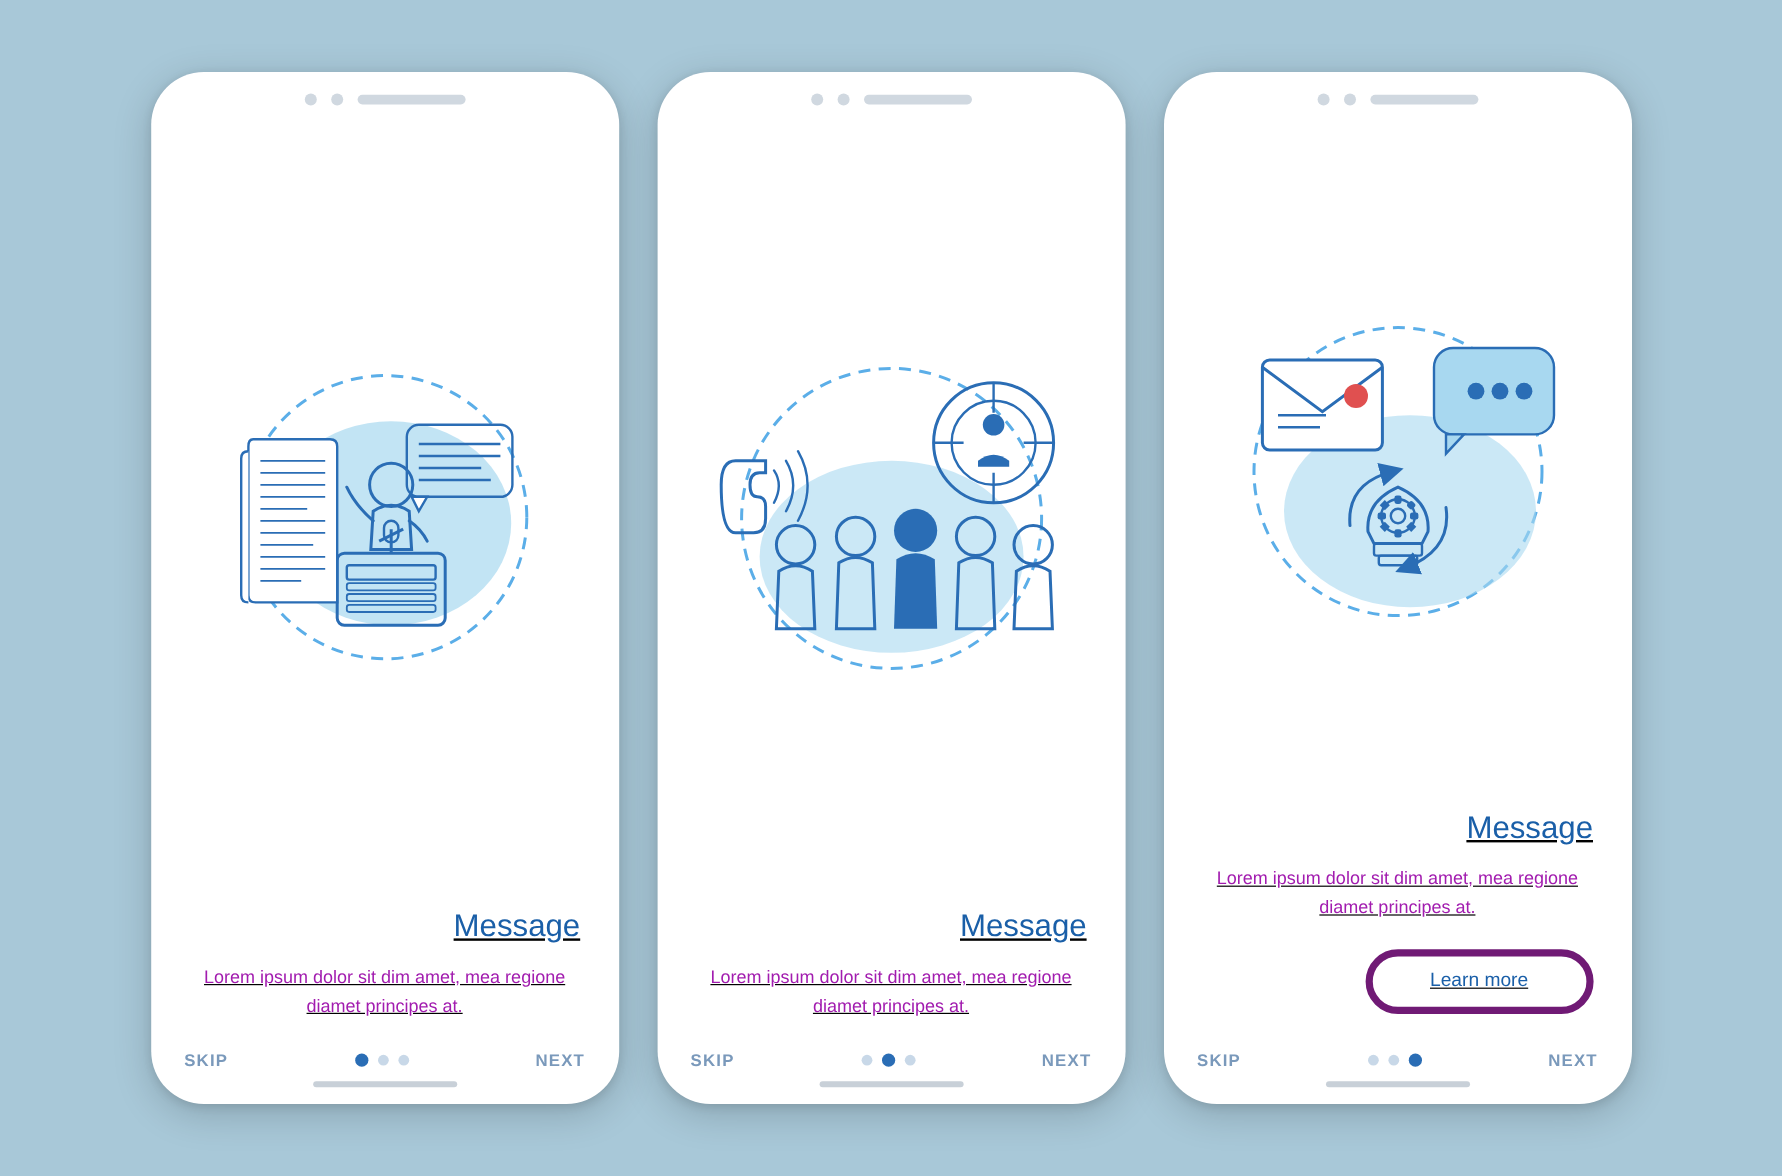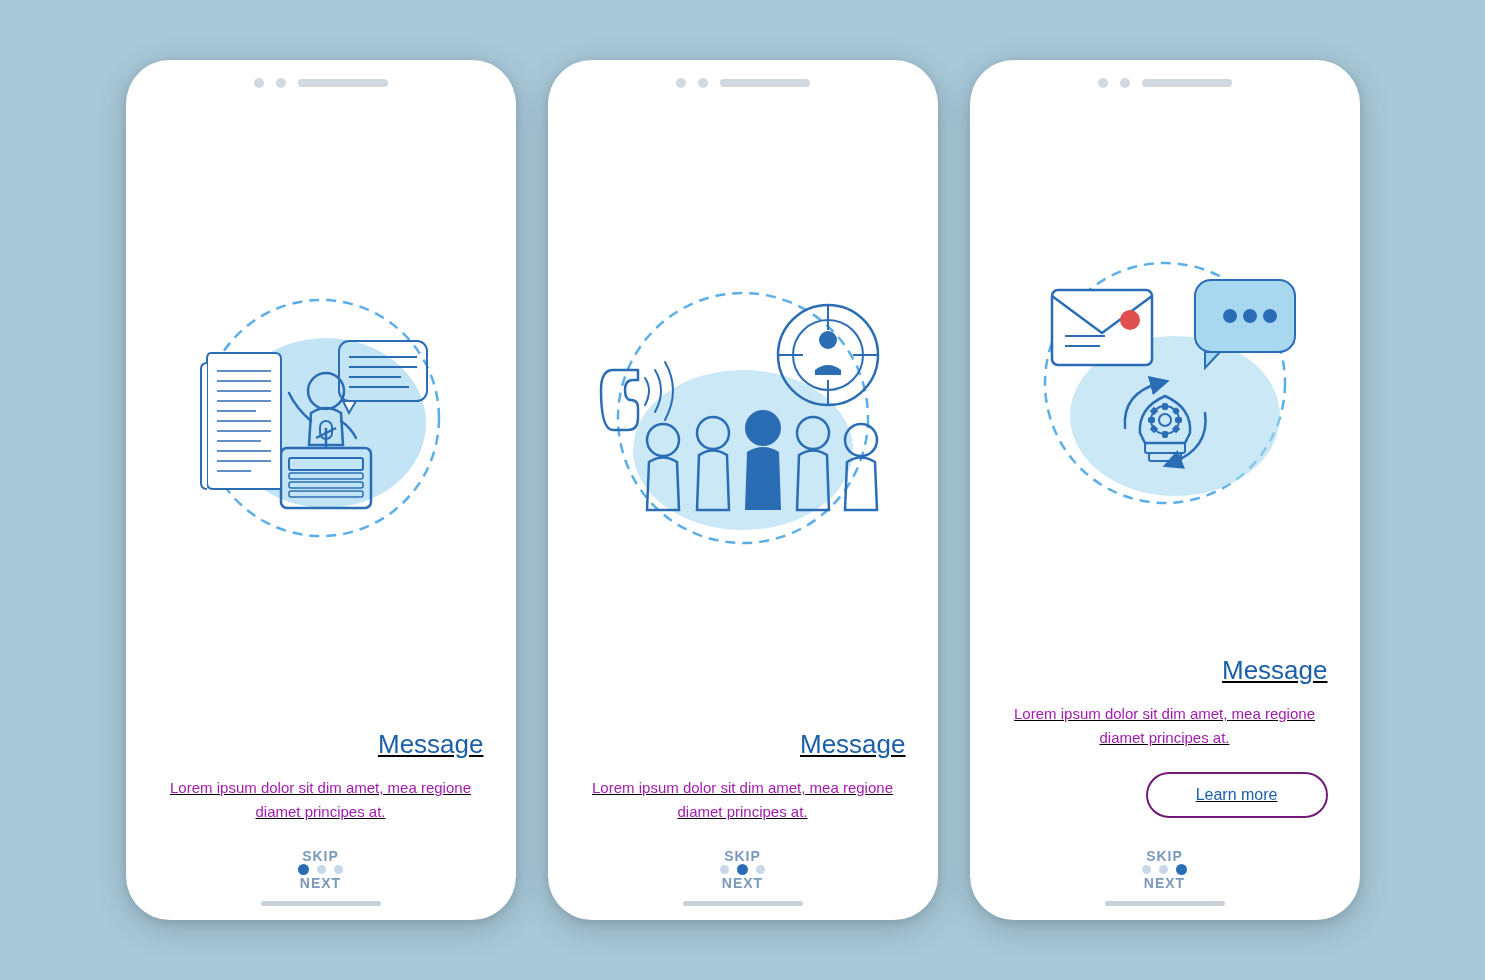--- a/index.html
+++ b/index.html
@@ -81,39 +81,38 @@
       margin-bottom: 16px;
     }
     .card-desc {
       font-size: 15px;
       color: #a21caf;
       text-align: center;
       line-height: 1.6;
       margin-bottom: 12px;
     }
     .learn-more-btn {
-      border: 2px solid #701a75;
+      border: 6px solid #701a75;
       border-radius: 30px;
       padding: 12px 48px;
       font-size: 16px;
       color: #1a5fa8;
       background: white;
       cursor: pointer;
       margin: 10px 0 18px;
       font-weight: 400;
     }
     
     .nav-bar {
       width: 100%;
       display: flex;
       align-items: center;
       justify-content: space-between;
       padding: 12px 28px 10px;
       flex-shrink: 0;
-      flex-direction: column;
     }
     .nav-skip, .nav-next {
       font-size: 14px;
       color: #7a99bb;
       font-weight: 600;
       letter-spacing: 1px;
       text-transform: uppercase;
       cursor: pointer;
     }
     .nav-dots {

